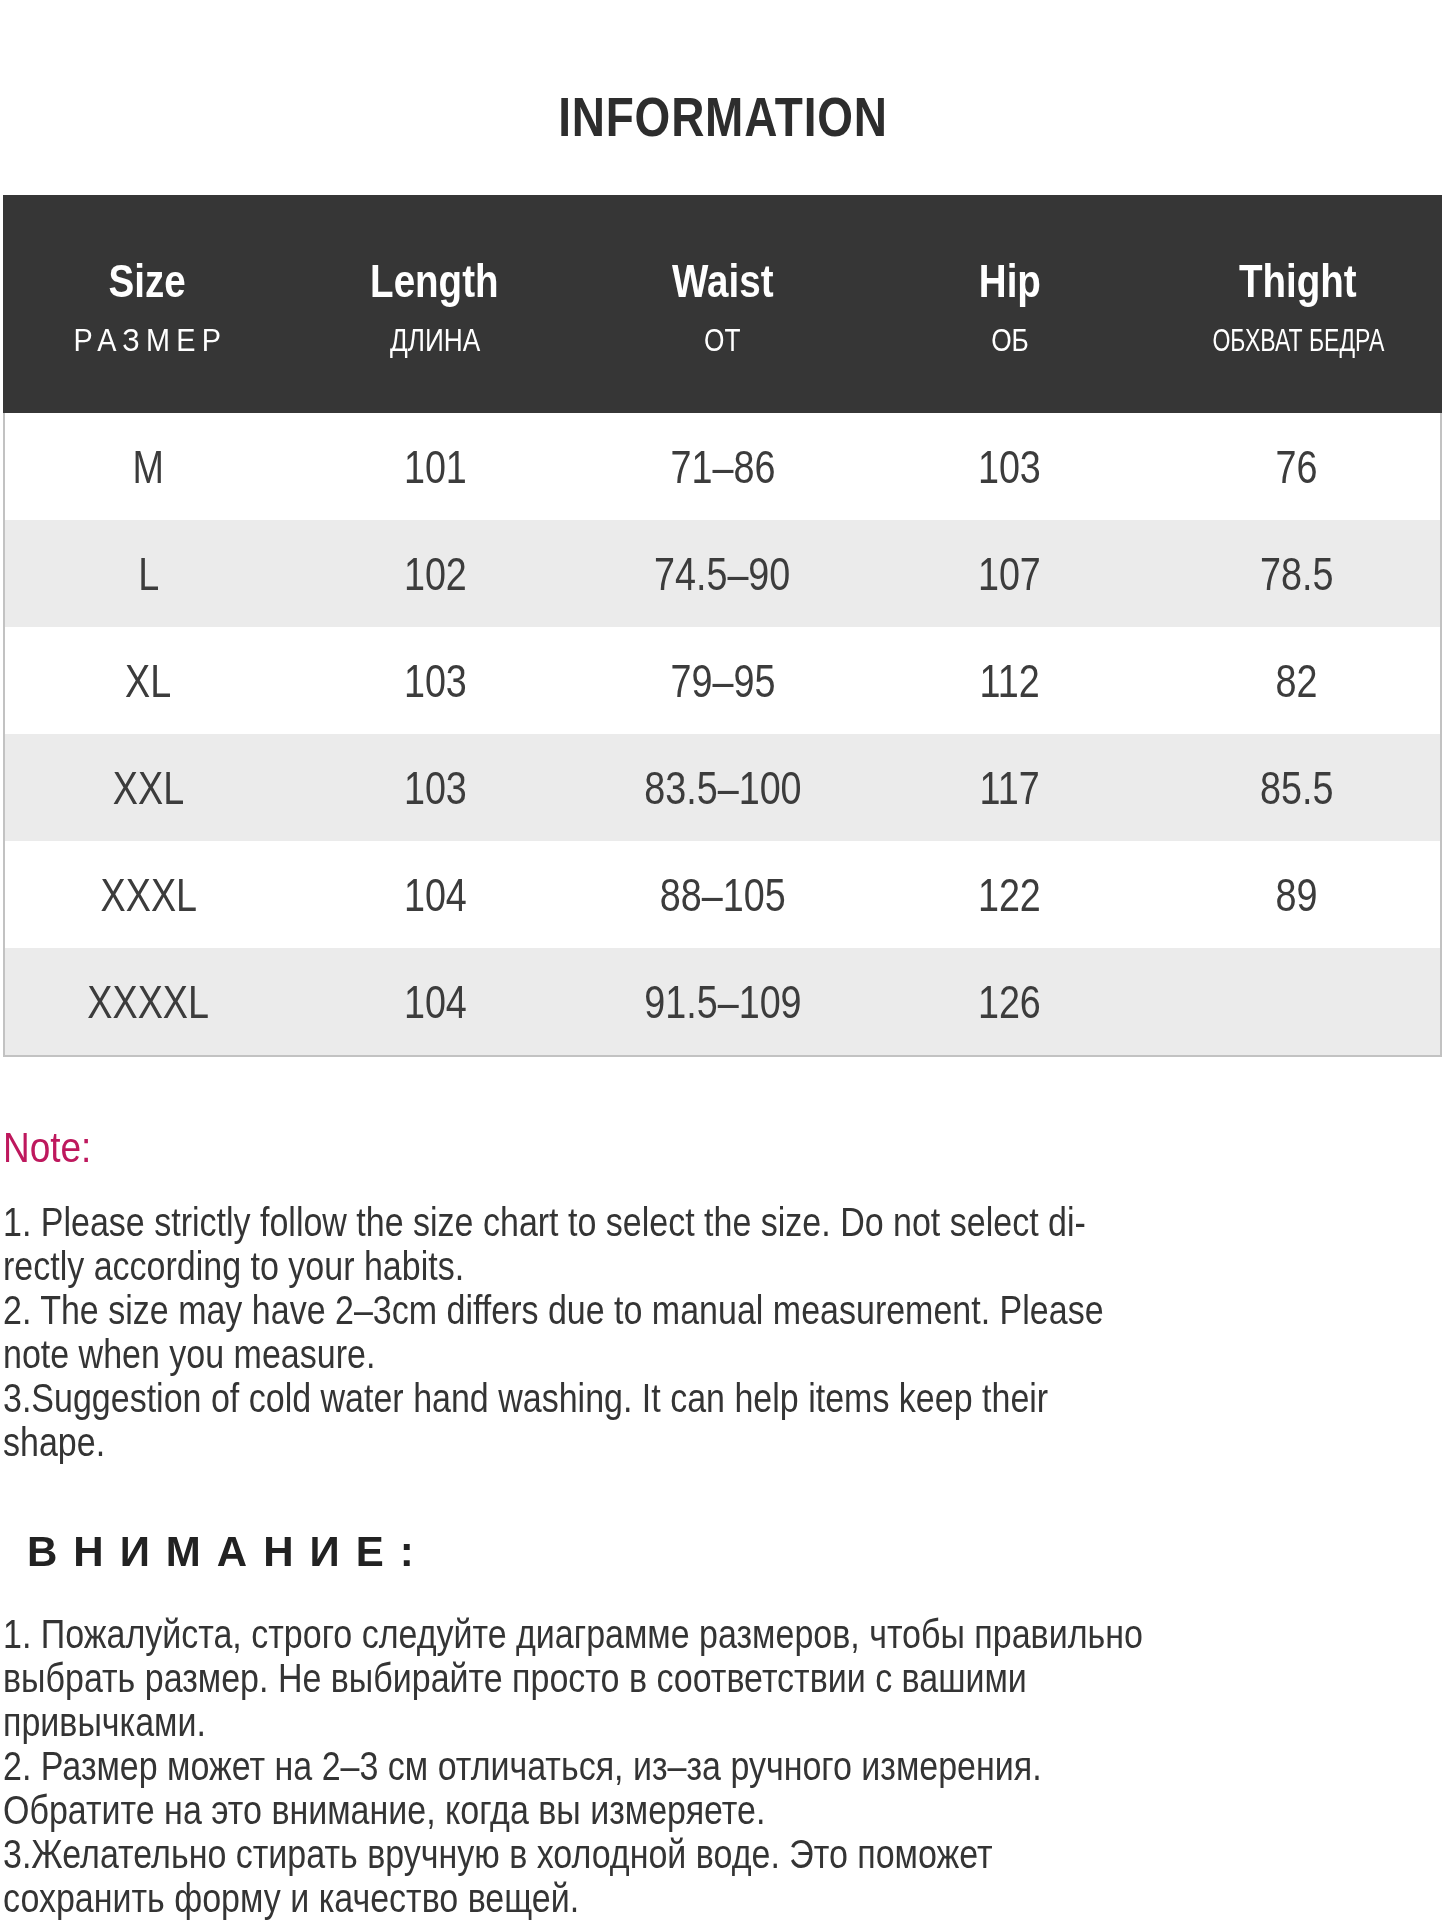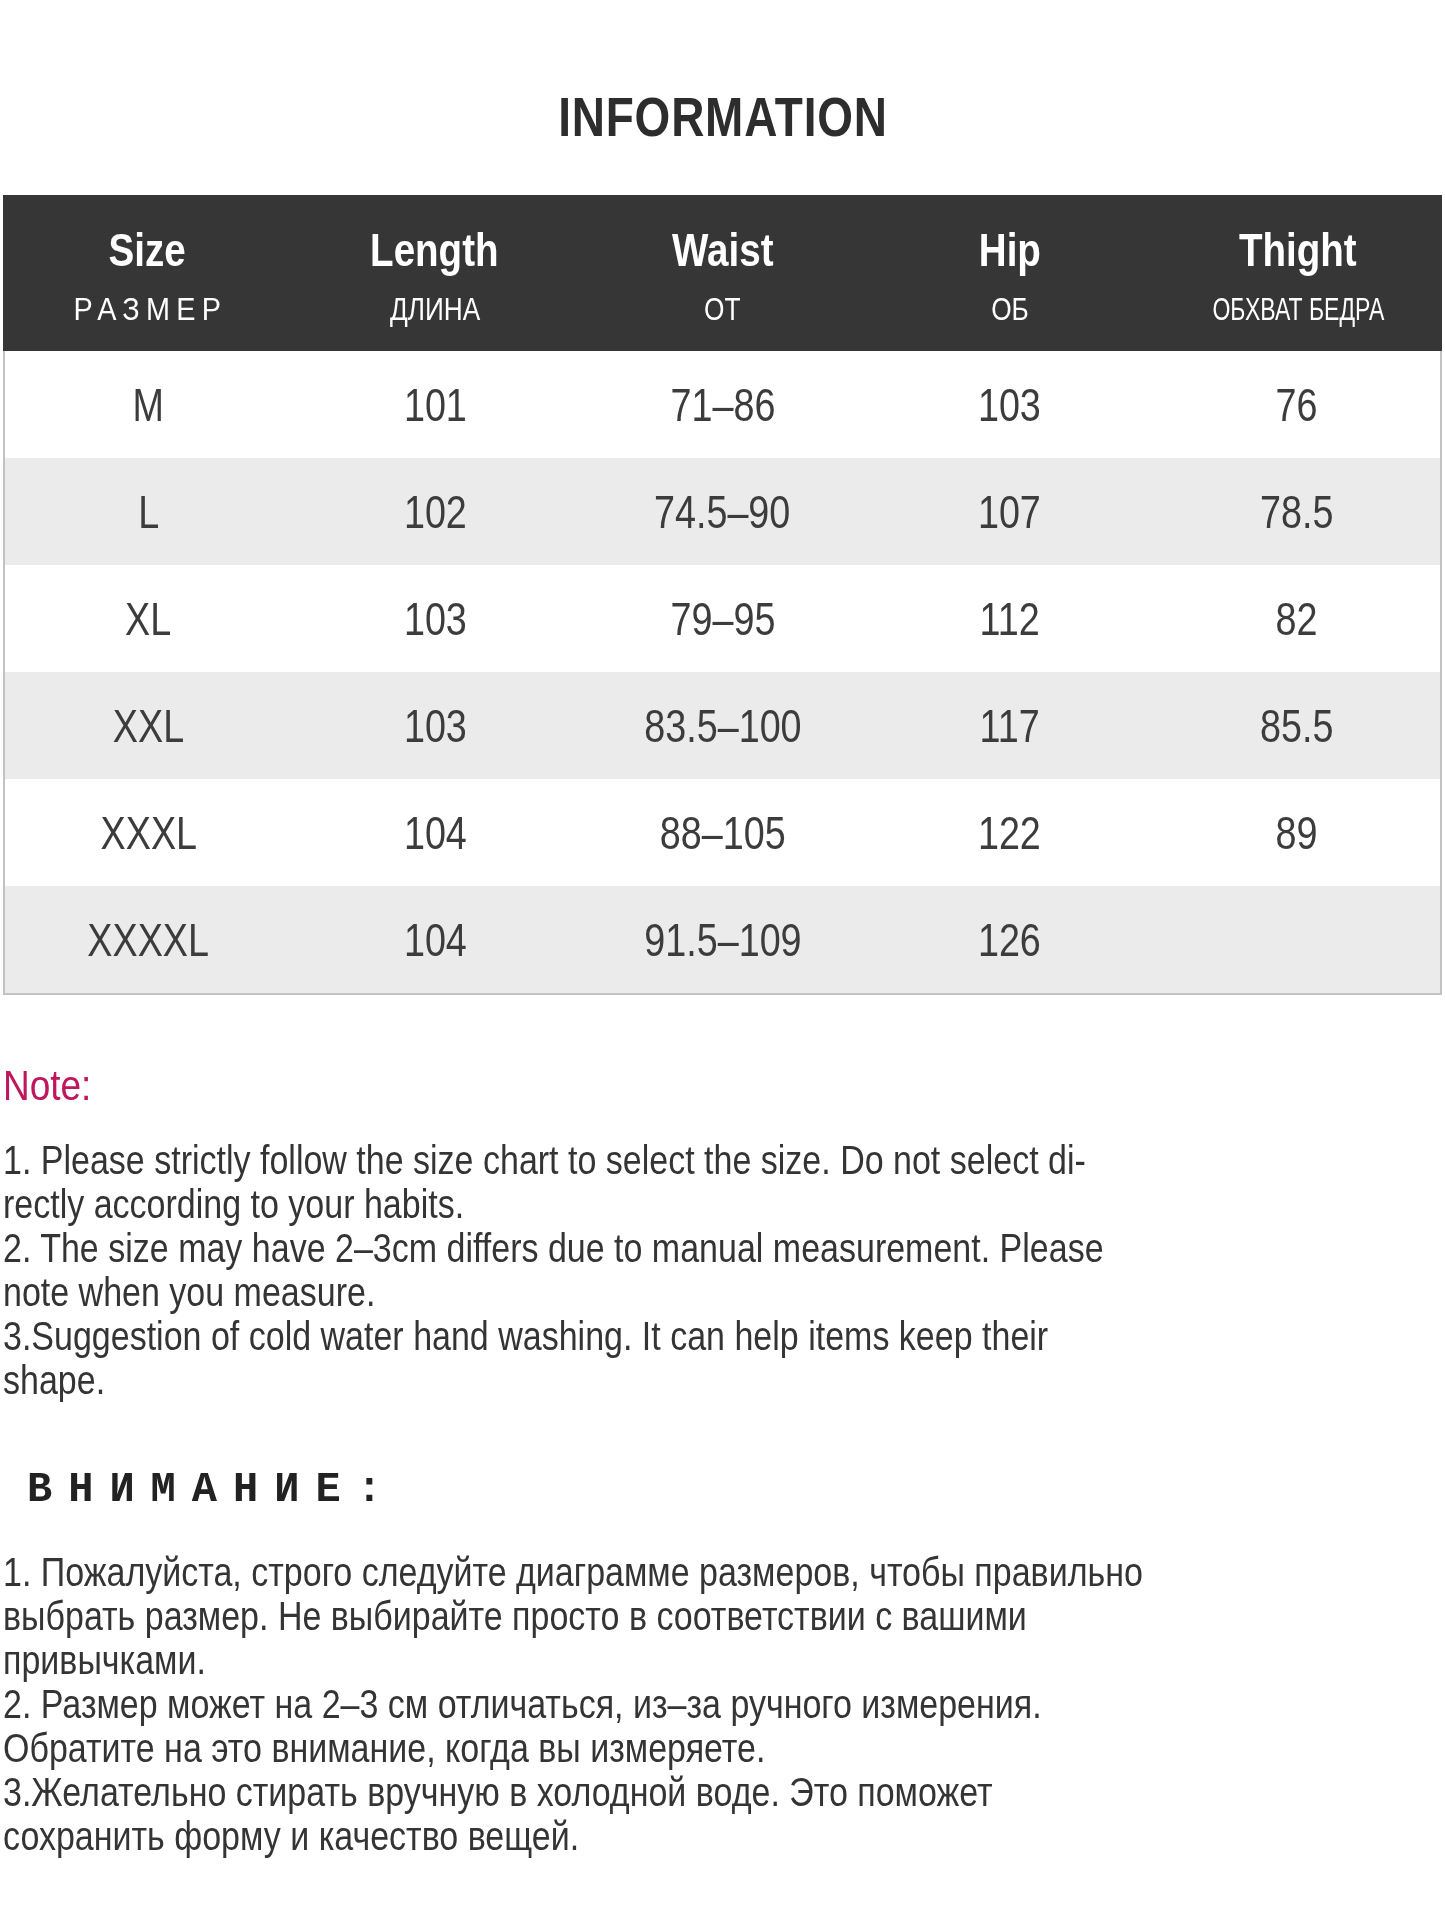--- a/index.html
+++ b/index.html
@@ -19,21 +19,21 @@
 
   
   .title-wrap { text-align: center; padding-top: 84px; }
   .title { font-size: 56px; font-weight: 700; color: #2d2d2d; letter-spacing: 1px; }
 
   
   .table { margin-top: 46px; }
   .thead {
     background: #363636;
     color: #ffffff;
-    height: 156px;
+    height: 218px;
     display: flex;
   }
   .th {
     width: 20%;
     display: flex;
     flex-direction: column;
     align-items: center;
     justify-content: center;
     padding-top: 4px;
   }
@@ -71,21 +71,20 @@
     transform: scaleX(0.85);
     transform-origin: left top;
   }
   .attention-heading {
     margin-top: 64px;
     margin-left: 24px;
     font-size: 42px;
     color: #222222;
     letter-spacing: 16px;
     font-weight: 600;
-    font-family: Liberation Mono, monospace;
   }
   .attention-body { margin-top: 36px; }
   .attention-body p {
     margin: 0;
     font-size: 40px;
     line-height: 44px;
     color: #343434;
     white-space: pre-line;
     width: 1653px;
     transform: scaleX(0.85);

